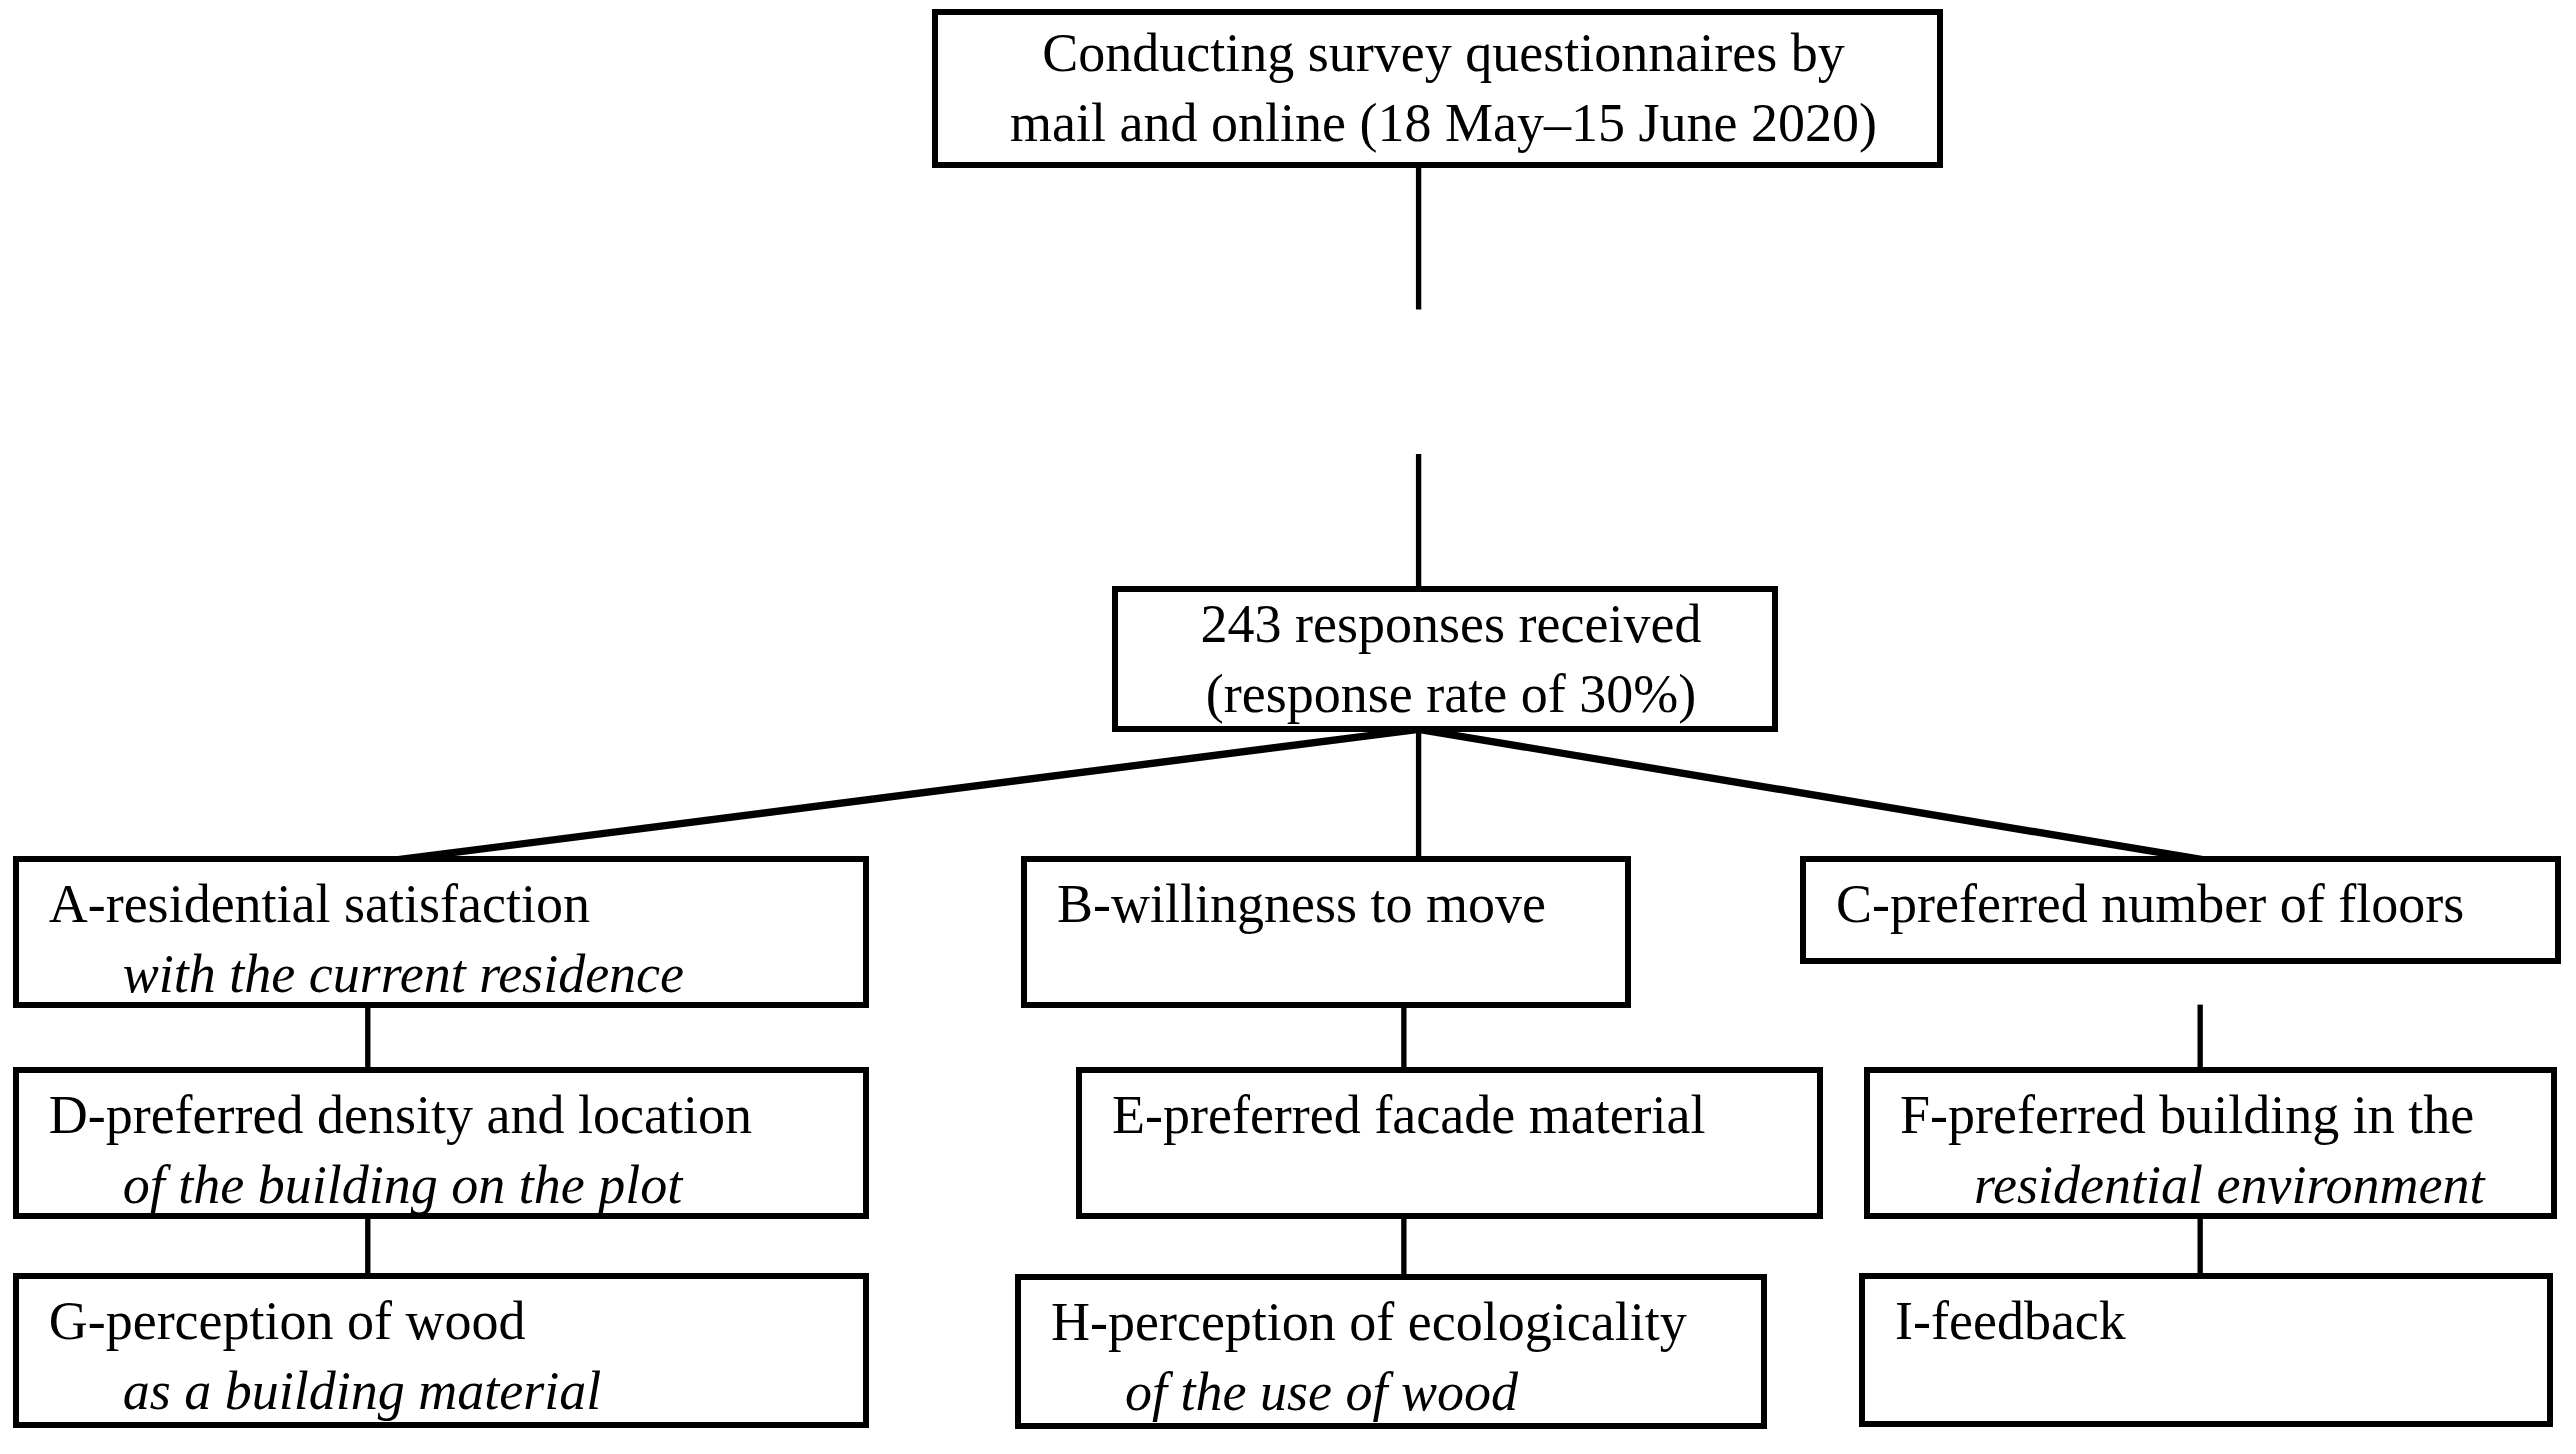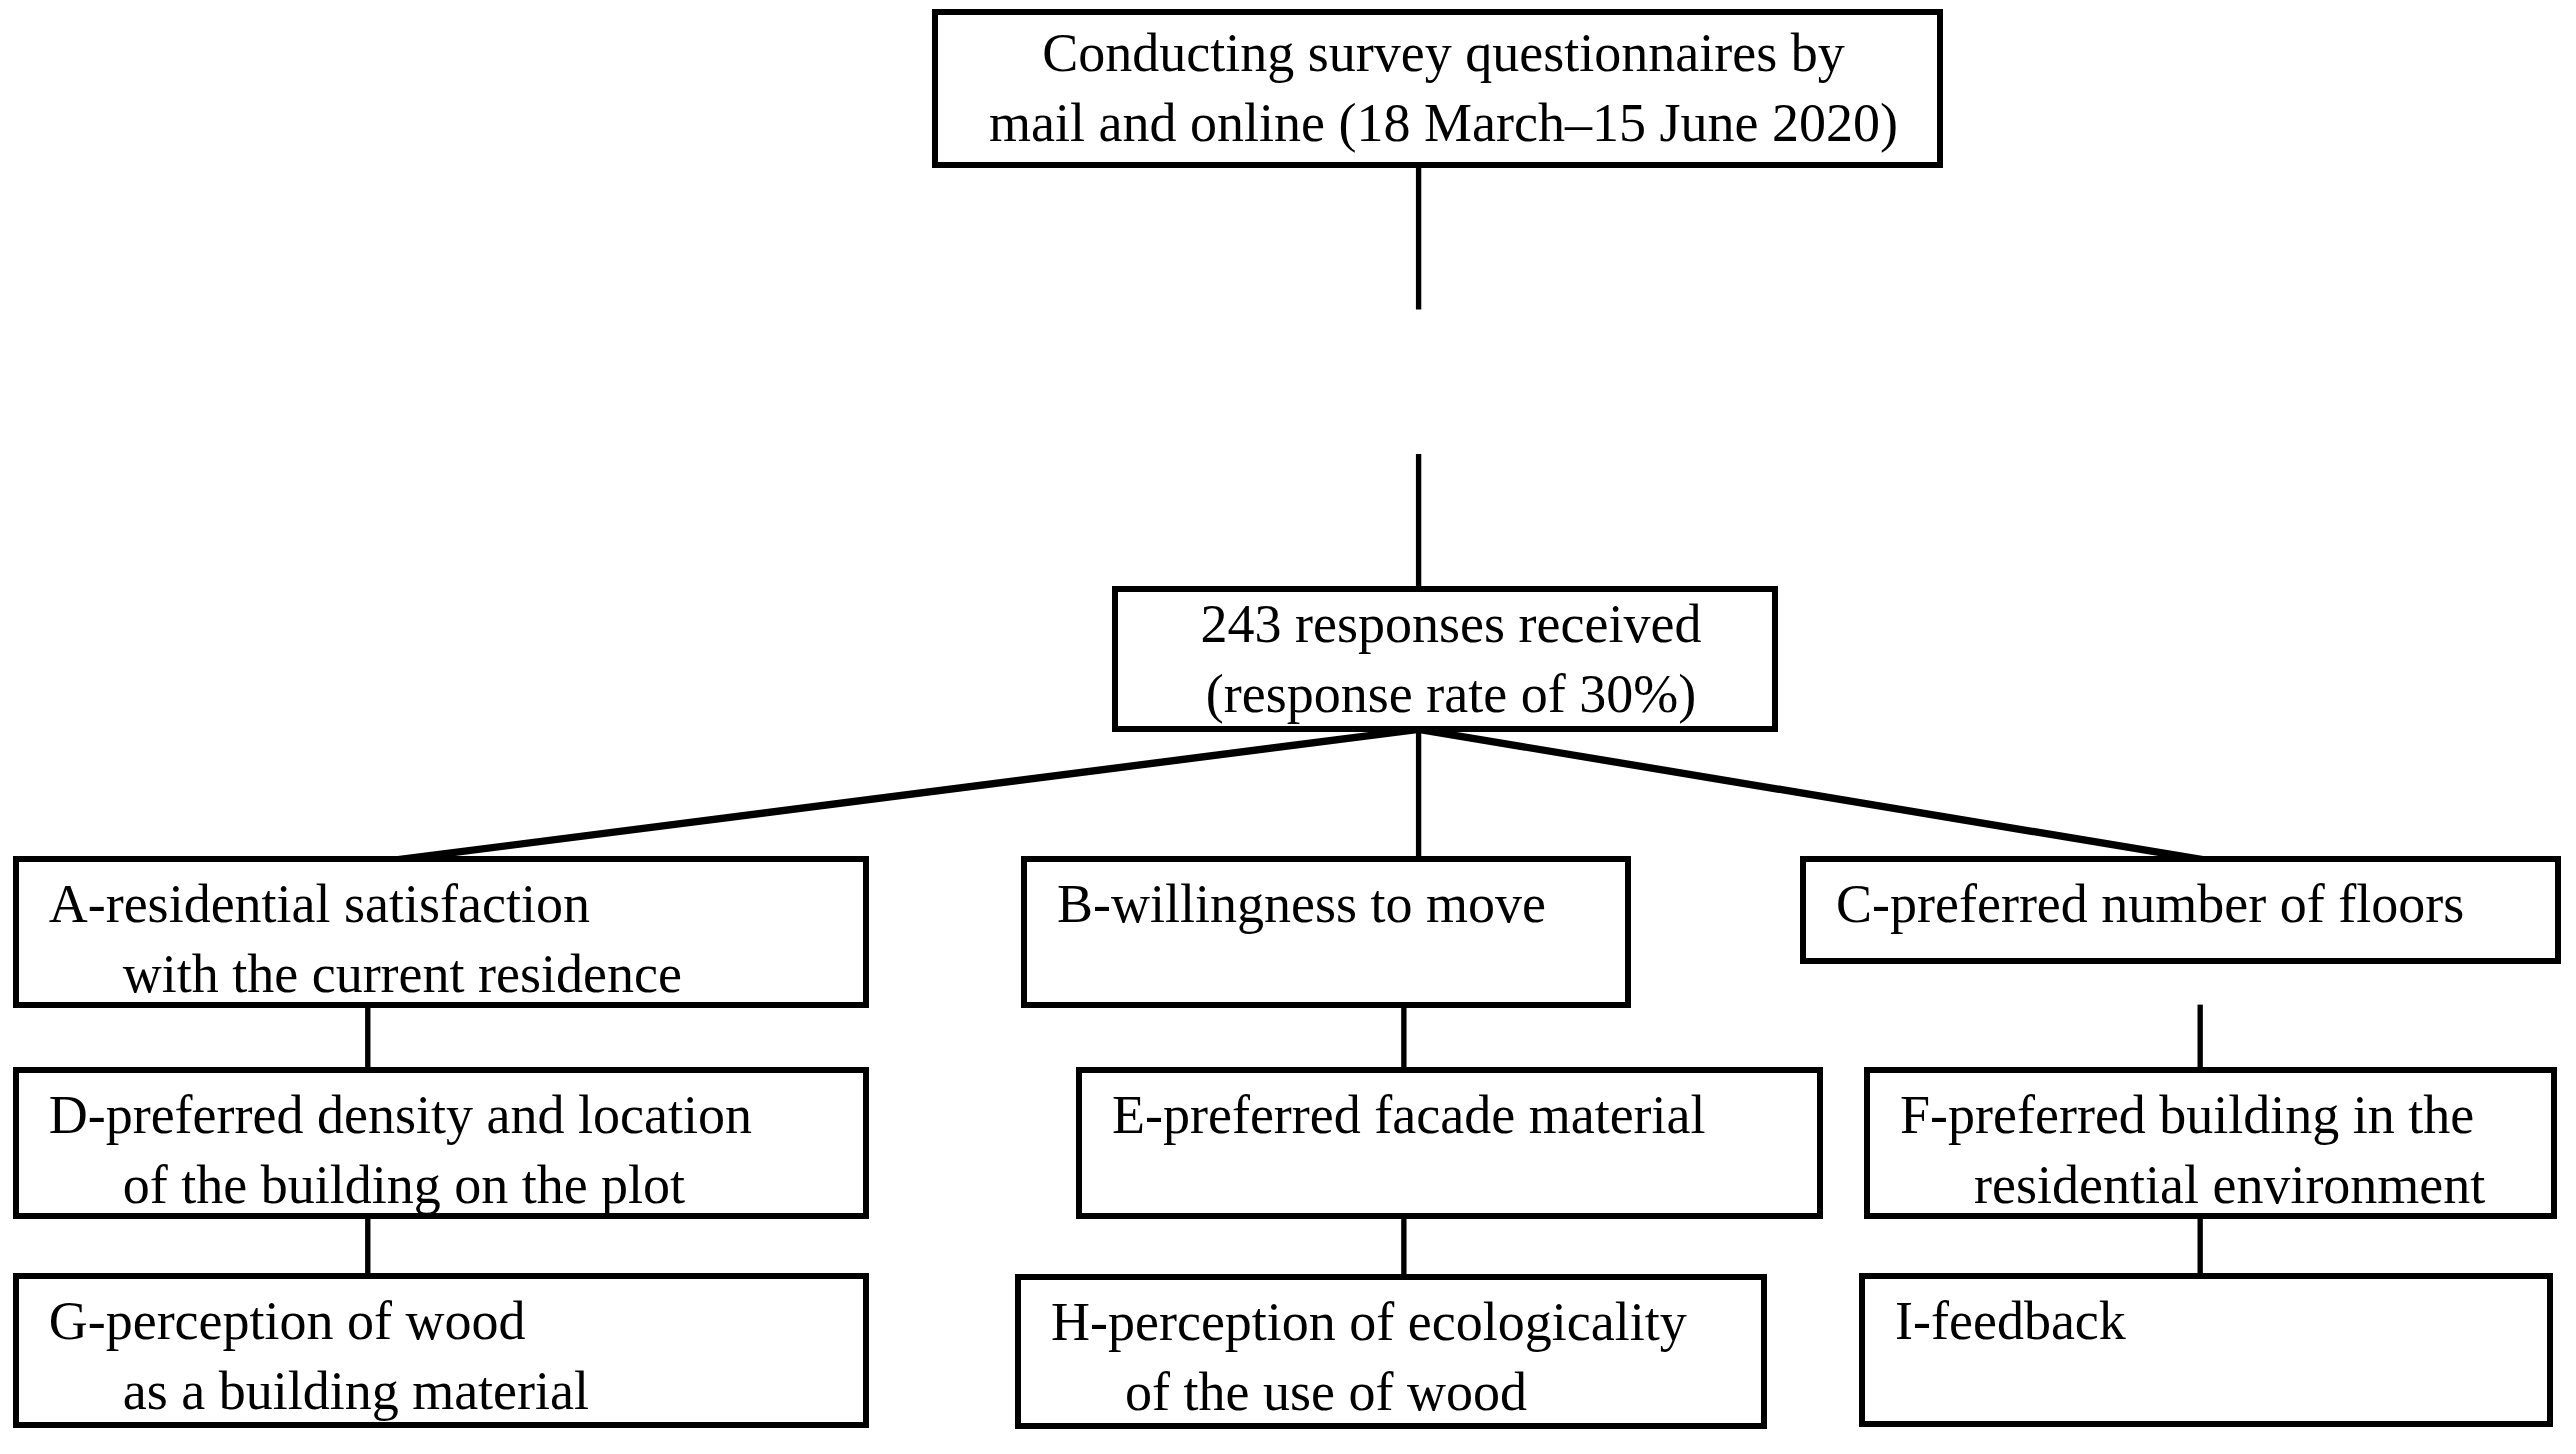--- a/index.html
+++ b/index.html
@@ -32,21 +32,21 @@
     flex-direction: column;
     justify-content: center;
     align-items: center;
     text-align: center;
   }
   .box.left {
     padding: 6.7px 12px 0 30px;
     text-align: left;
   }
   .line { display: block; white-space: nowrap; }
-  .line.indent { padding-left: 74px; }
+  .line.indent { padding-left: 74px; font-style: italic; }
 </style>
 </head>
 <body>
 
 <div id="figure">
 
   <svg id="connectors" viewBox="0 0 3846 2171" xmlns="http://www.w3.org/2000/svg">
     <line x1="2118" y1="245" x2="2118" y2="462" stroke-width="8" stroke="#000000"></line>
     <line x1="2118" y1="678" x2="2118" y2="882" stroke-width="8" stroke="#000000"></line>
     <line x1="2118" y1="1089" x2="591" y2="1284" stroke-width="11" stroke="#000000"></line>
@@ -55,21 +55,21 @@
     <line x1="549" y1="1500" x2="549" y2="1600" stroke-width="8" stroke="#000000"></line>
     <line x1="549" y1="1815" x2="549" y2="1907" stroke-width="8" stroke="#000000"></line>
     <line x1="2096" y1="1500" x2="2096" y2="1600" stroke-width="8" stroke="#000000"></line>
     <line x1="2096" y1="1815" x2="2096" y2="1909" stroke-width="8" stroke="#000000"></line>
     <line x1="3285" y1="1500" x2="3285" y2="1600" stroke-width="8" stroke="#000000"></line>
     <line x1="3285" y1="1815" x2="3285" y2="1907" stroke-width="8" stroke="#000000"></line>
   </svg>
 
   <div class="box center" style="left:932px; top:8.7px; width:1011px; height:159px;">
     <span class="line">Conducting survey questionnaires by</span>
-    <span class="line">mail and online (18 March–15 June 2020)</span>
+    <span class="line">mail and online (18 May–15 June 2020)</span>
   </div>
 
 
   <div class="box center" style="left:1112px; top:586px; width:666px; height:146px;">
     <span class="line">243 responses received</span>
     <span class="line">(response rate of 30%)</span>
   </div>
 
   <div class="box left" style="left:12.7px; top:856px; width:856px; height:152px;">
     <span class="line">A-residential satisfaction</span>

